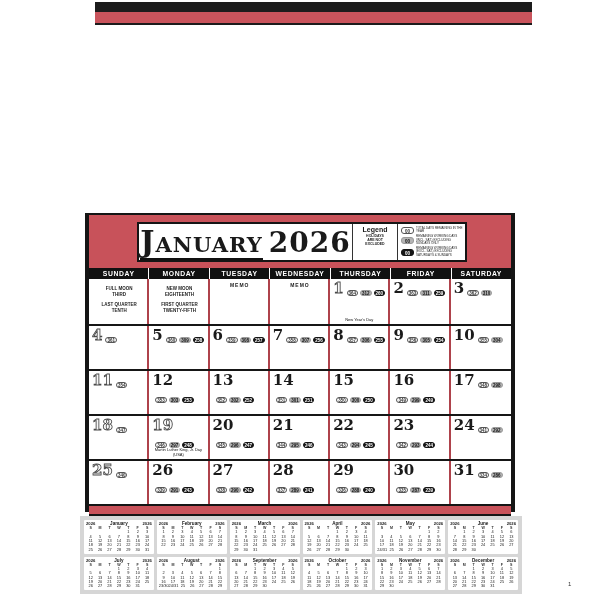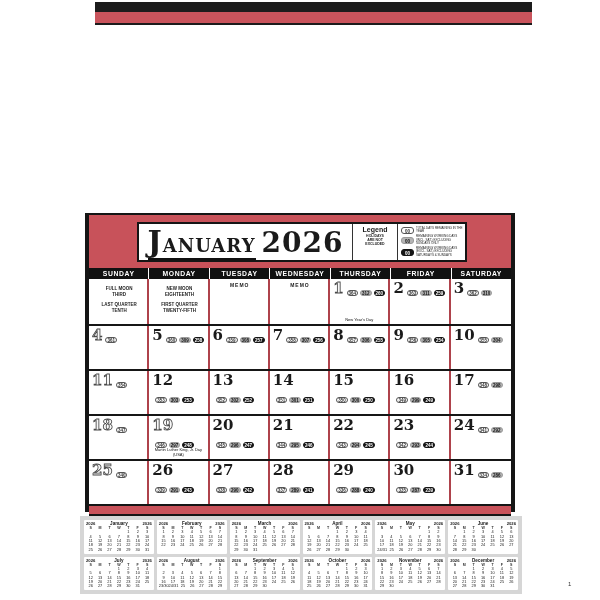--- a/index.html
+++ b/index.html
@@ -16,21 +16,21 @@
   #calendar{position:absolute;left:85px;top:213px;width:430px;height:299px;box-sizing:border-box;
             border-left:4px solid #151515;border-right:4px solid #151515;border-top:2px solid #151515;
             background:#fff;}
   #red-header{position:relative;height:53px;background:#c8525a;}
   #title-box{position:absolute;left:48px;top:7px;width:330px;height:40px;box-sizing:border-box;
              background:#fff;border:2px solid #151515;display:flex;align-items:stretch;}
   #month-title{flex:1;display:flex;align-items:baseline;justify-content:center;gap:6px;
                font-family:"DejaVu Serif",serif;font-weight:bold;padding-top:3px;}
   .month-underline{border-bottom:2.5px solid #111;padding-bottom:1px;letter-spacing:1px;white-space:nowrap;}
   #month-initial{font-size:30px;line-height:30px;}
-  #month-rest{font-size:18px;line-height:21px;}
+  #month-rest{font-size:21px;line-height:21px;}
   #title-year{font-size:28px;line-height:28px;letter-spacing:1px;}
   #legend{width:112px;display:flex;border-left:1.5px solid #333;}
   #legend-left{width:40px;padding:2px 2px;text-align:center;border-right:1px solid #333;}
   #legend-title{font-size:7px;font-weight:bold;}
   #legend-subtitle{font-size:3.5px;line-height:1.2;white-space:pre-line;margin-top:1px;font-weight:bold;color:#222;}
   #legend-items{flex:1;display:flex;flex-direction:column;justify-content:space-around;padding:2px 1px 2px 3px;}
   .lg-row{display:flex;align-items:center;gap:2px;}
   .lg-text{font-size:3px;line-height:1.15;color:#222;}
 
   

